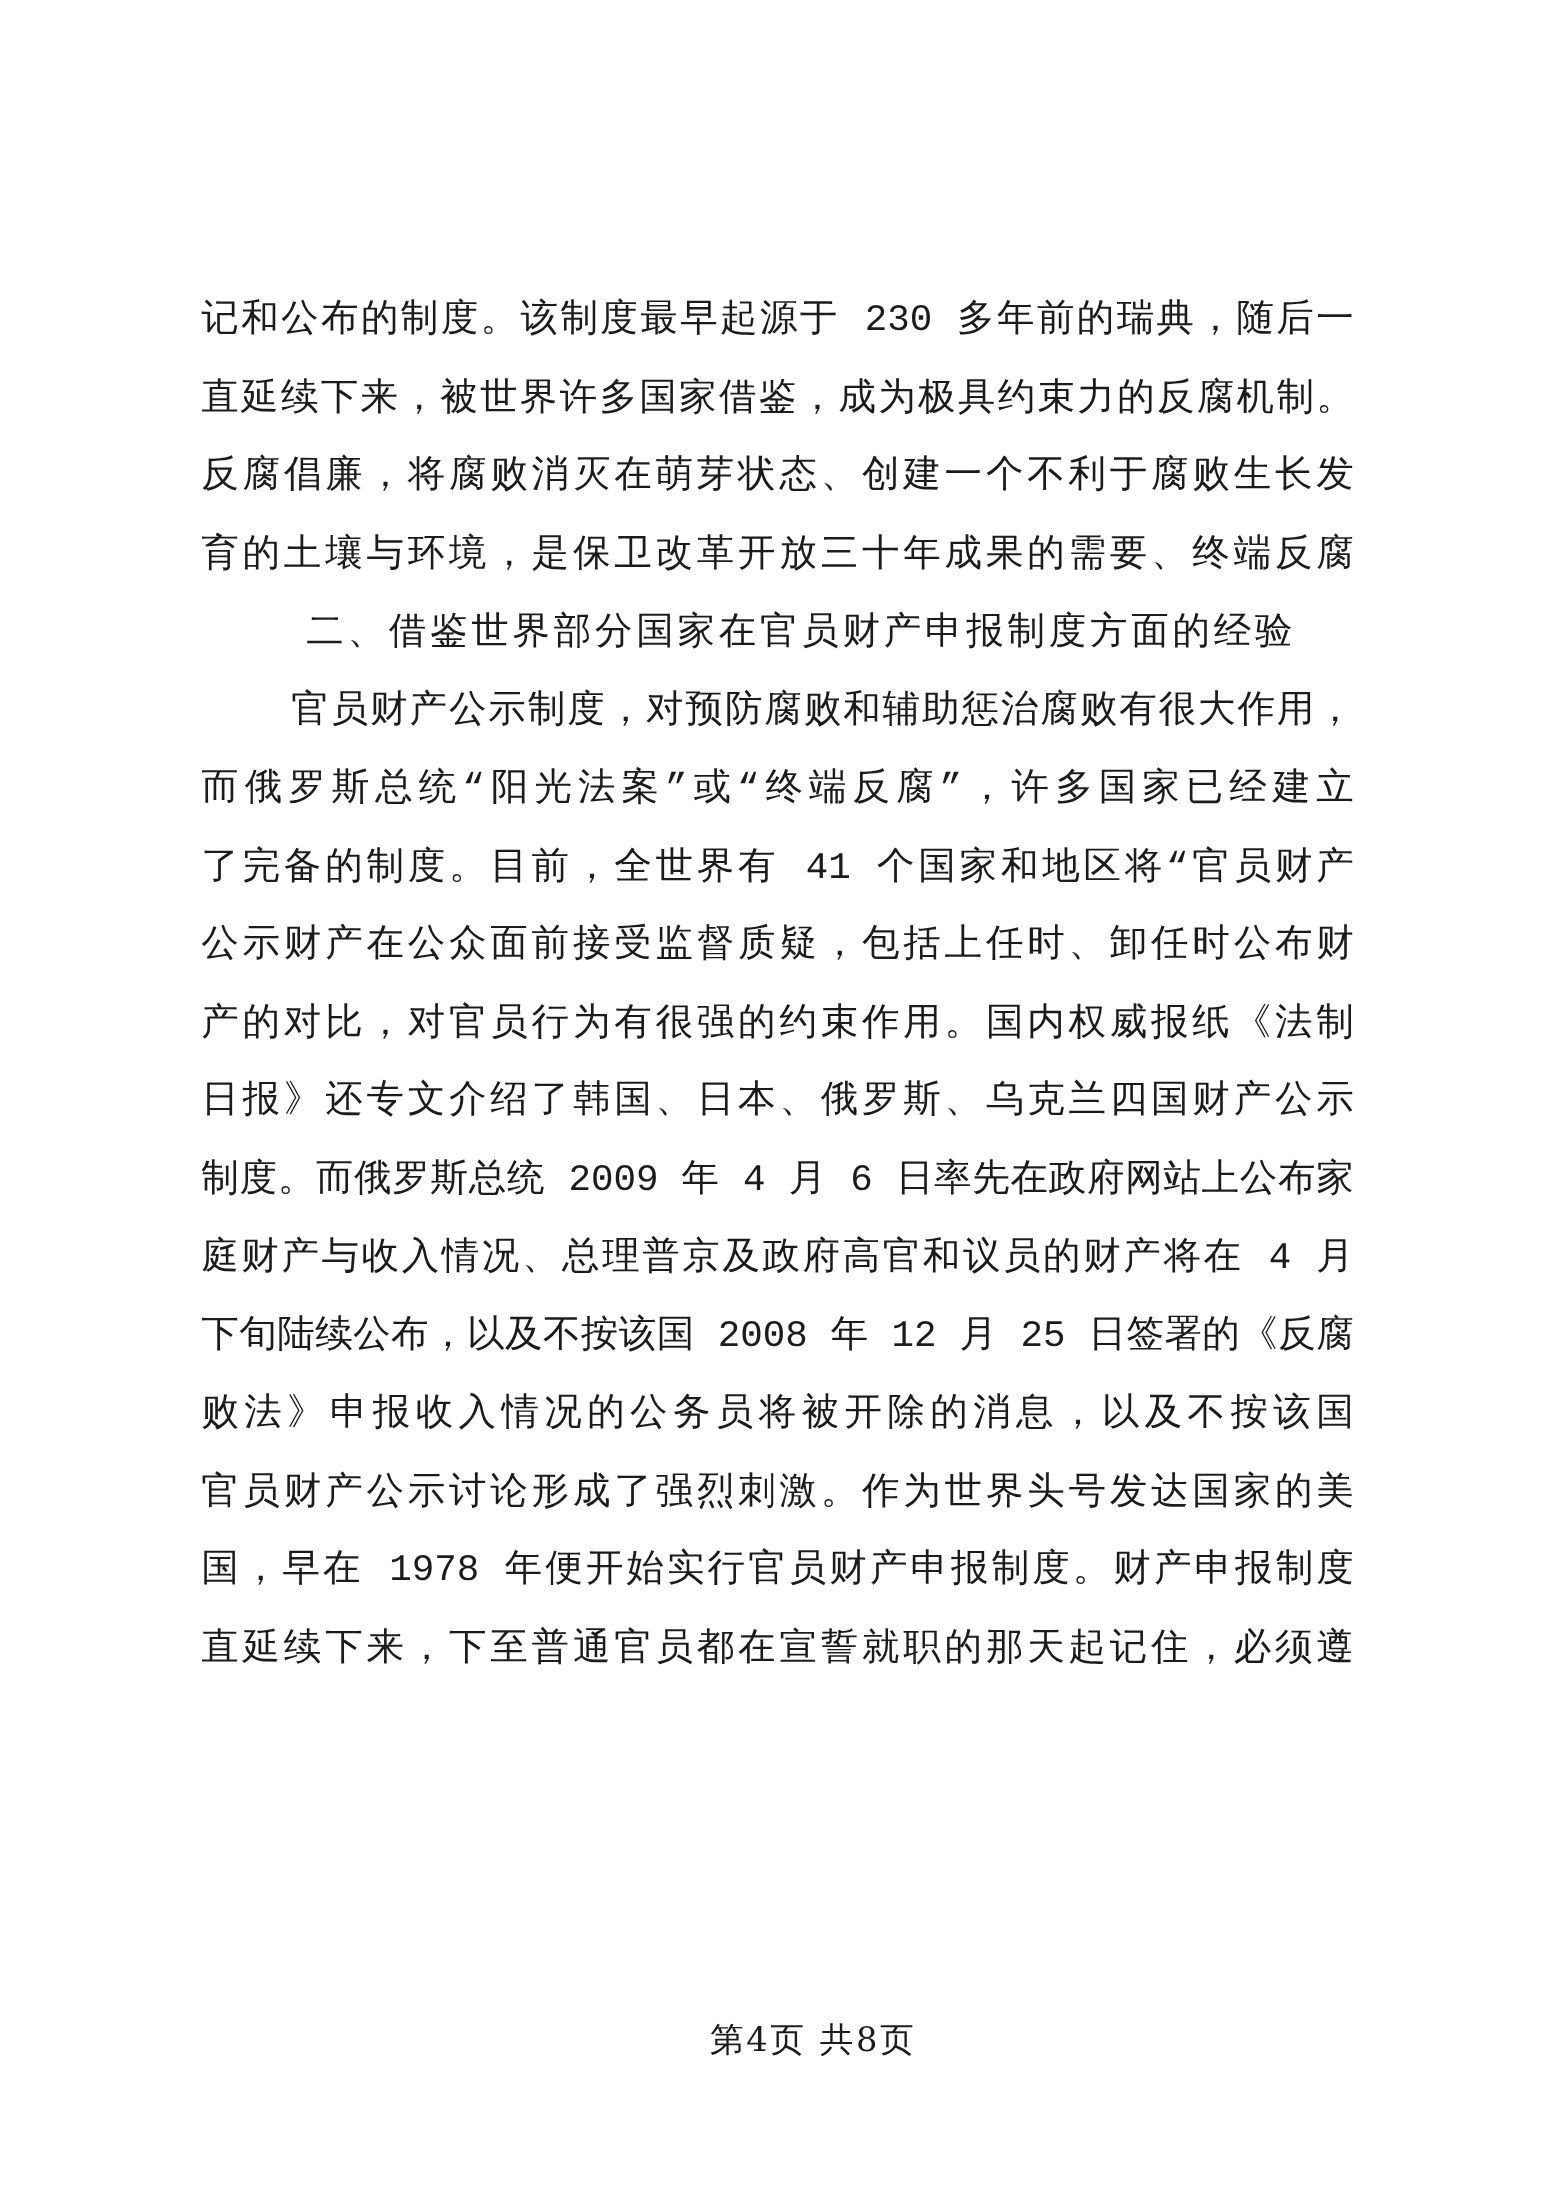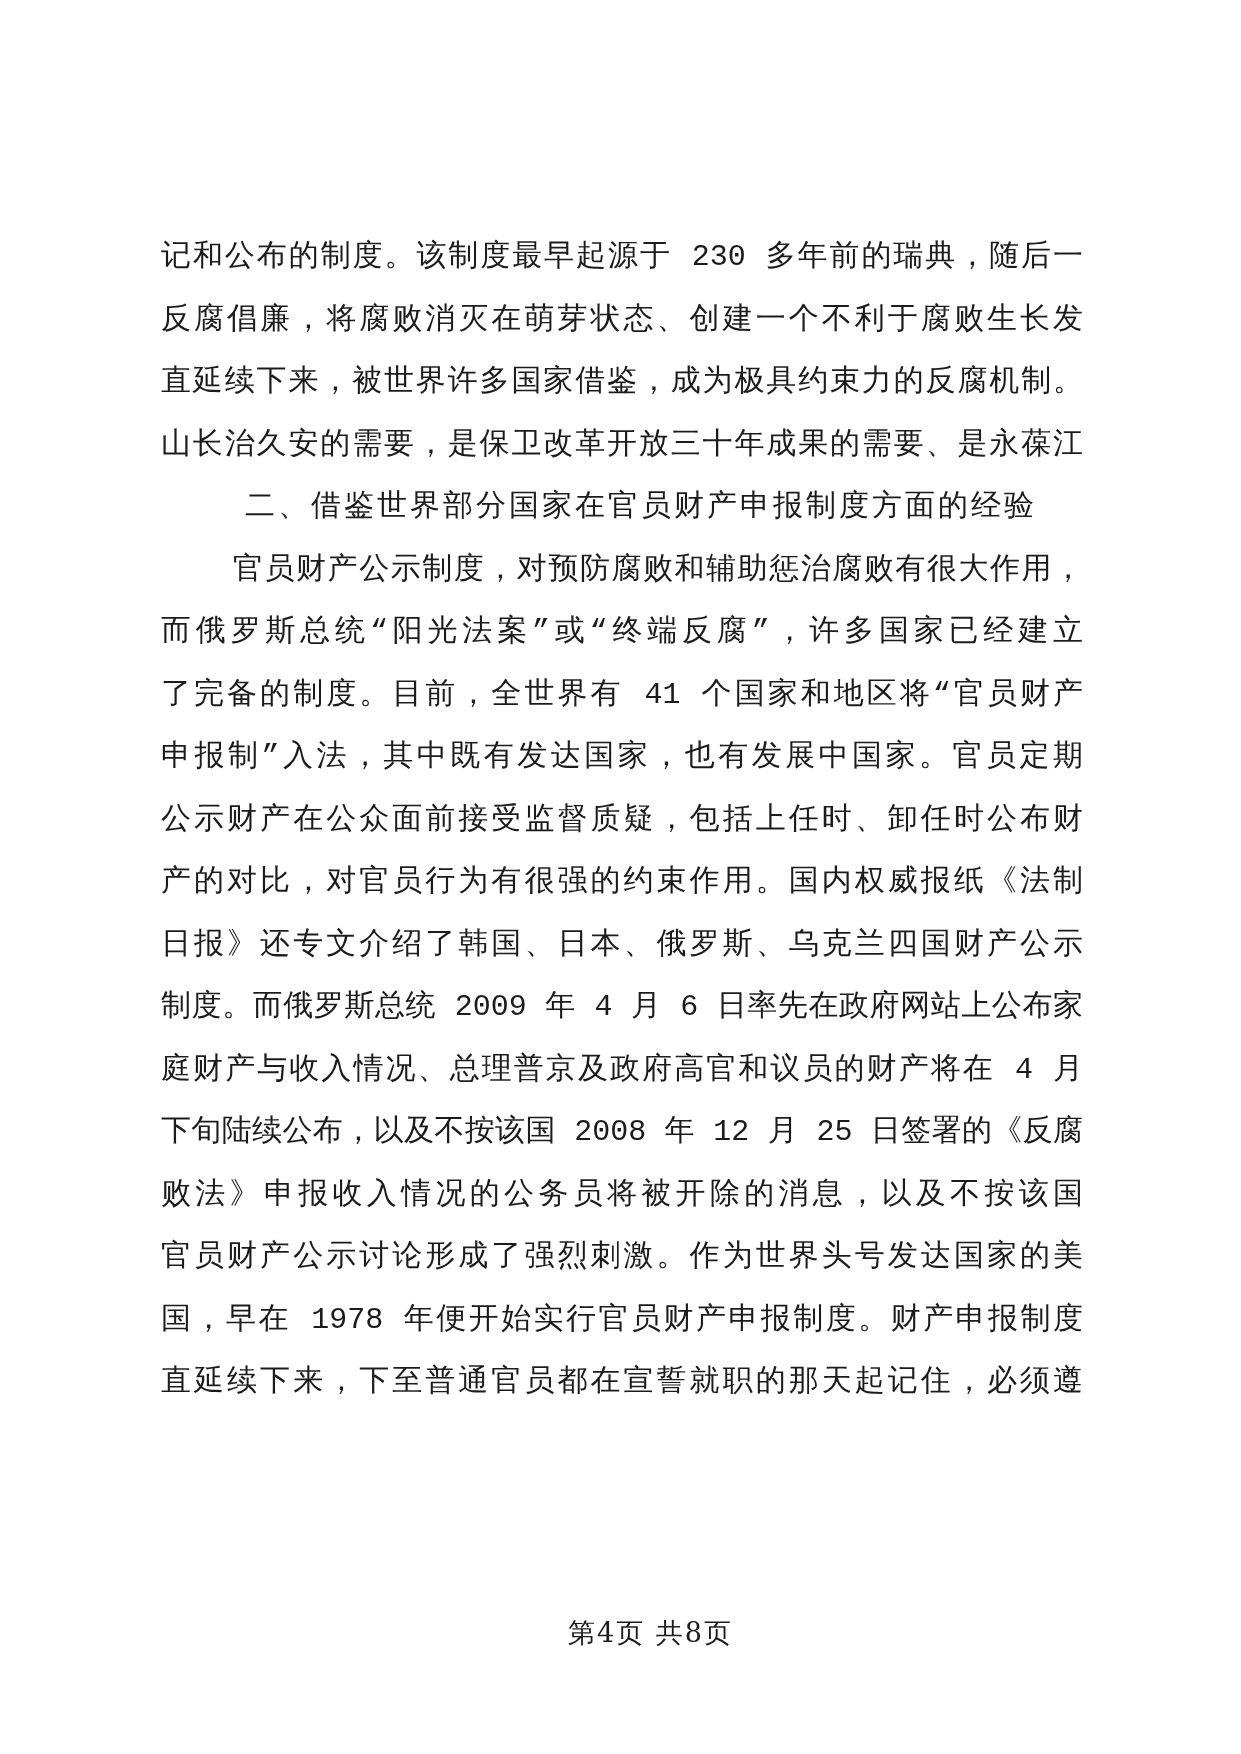--- a/index.html
+++ b/index.html
@@ -51,28 +51,27 @@
     line-height: 30px;
     letter-spacing: 2px;
   }
 </style>
 </head>
 <body>
 
 <div class="page">
   <div class="textblock">
     <div class="line">记和公布的制度。该制度最早起源于 230 多年前的瑞典，随后一</div>
+    <div class="line">直延续下来，被世界许多国家借鉴，成为极具约束力的反腐机制。</div>
     <div class="line">反腐倡廉，将腐败消灭在萌芽状态、创建一个不利于腐败生长发</div>
-    <div class="line">直延续下来，被世界许多国家借鉴，成为极具约束力的反腐机制。</div>
-    <div class="line">山长治久安的需要，是保卫改革开放三十年成果的需要、是永葆江</div>
+    <div class="line">育的土壤与环境，是保卫改革开放三十年成果的需要、终端反腐</div>
     <div class="line no-fill indent-h">二、借鉴世界部分国家在官员财产申报制度方面的经验</div>
     <div class="line indent-p">官员财产公示制度，对预防腐败和辅助惩治腐败有很大作用，</div>
     <div class="line">而俄罗斯总统“阳光法案”或“终端反腐”，许多国家已经建立</div>
     <div class="line">了完备的制度。目前，全世界有 41 个国家和地区将“官员财产</div>
-    <div class="line">申报制”入法，其中既有发达国家，也有发展中国家。官员定期</div>
     <div class="line">公示财产在公众面前接受监督质疑，包括上任时、卸任时公布财</div>
     <div class="line">产的对比，对官员行为有很强的约束作用。国内权威报纸《法制</div>
     <div class="line">日报》还专文介绍了韩国、日本、俄罗斯、乌克兰四国财产公示</div>
     <div class="line">制度。而俄罗斯总统 2009 年 4 月 6 日率先在政府网站上公布家</div>
     <div class="line">庭财产与收入情况、总理普京及政府高官和议员的财产将在 4 月</div>
     <div class="line">下旬陆续公布，以及不按该国 2008 年 12 月 25 日签署的《反腐</div>
     <div class="line">败法》申报收入情况的公务员将被开除的消息，以及不按该国</div>
     <div class="line">官员财产公示讨论形成了强烈刺激。作为世界头号发达国家的美</div>
     <div class="line">国，早在 1978 年便开始实行官员财产申报制度。财产申报制度</div>
     <div class="line">直延续下来，下至普通官员都在宣誓就职的那天起记住，必须遵</div>

